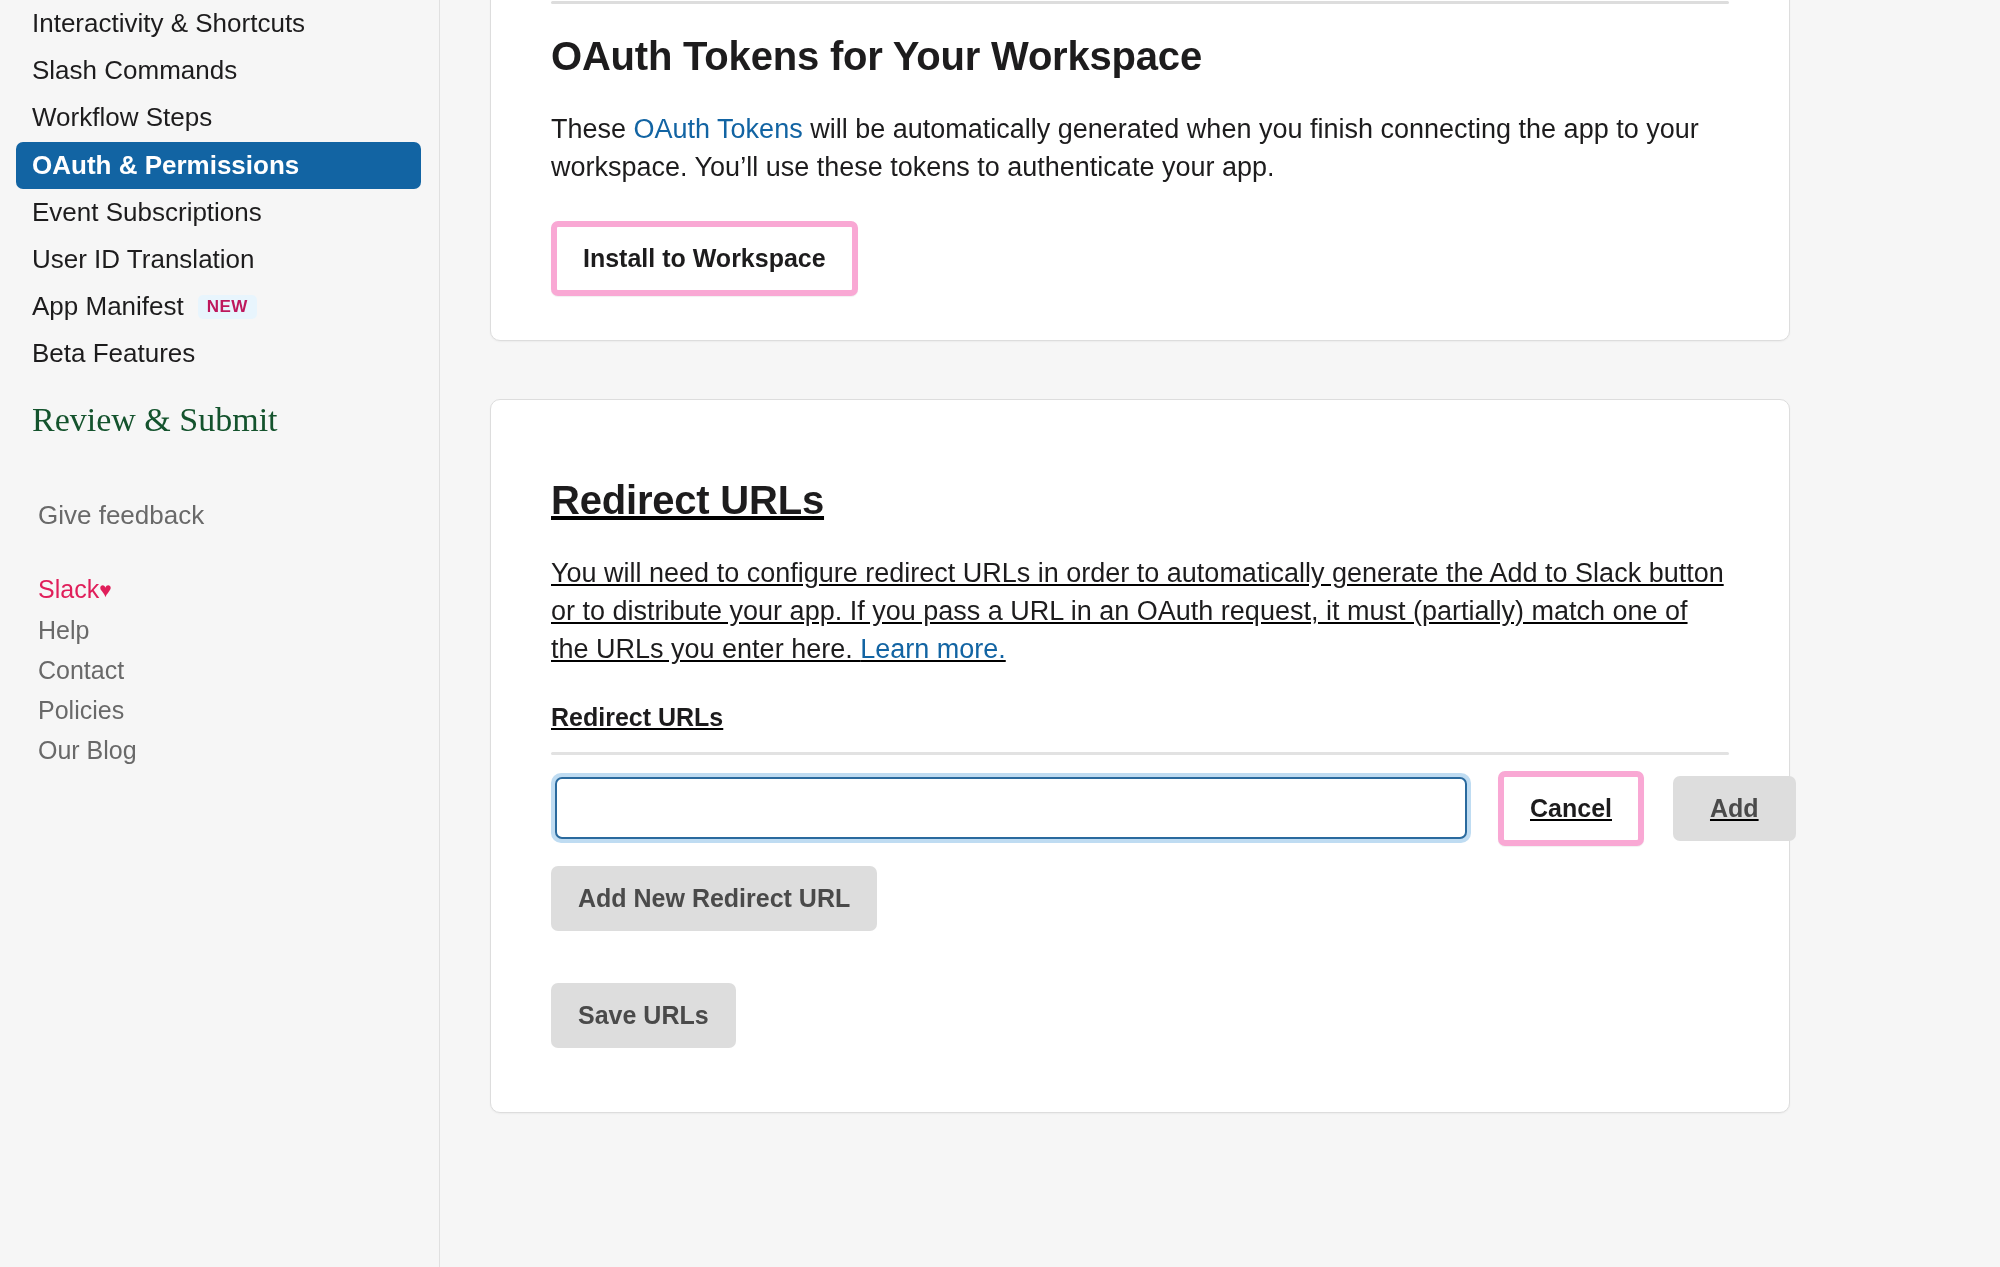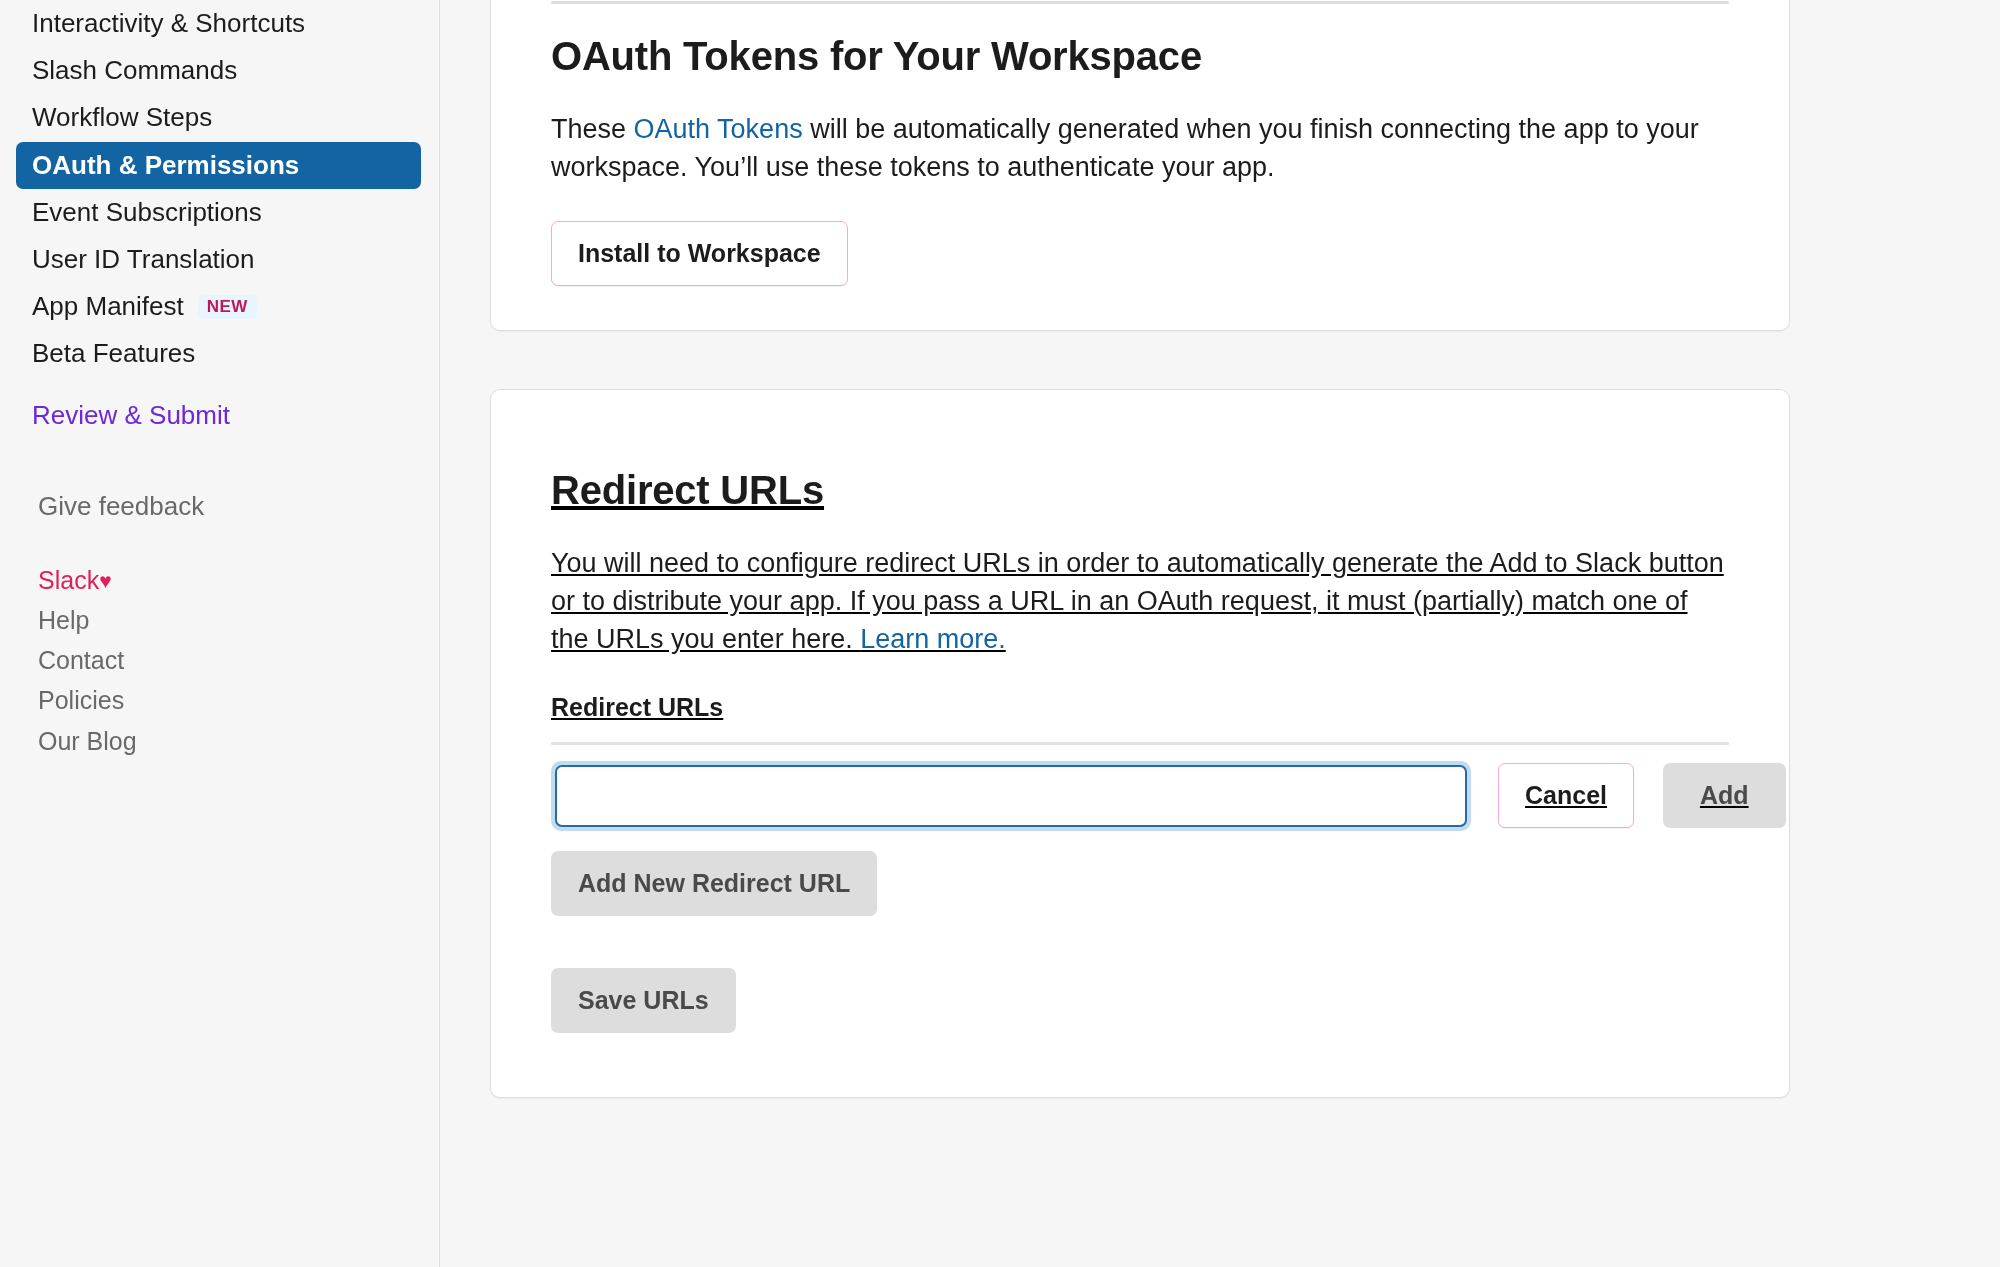--- a/index.html
+++ b/index.html
@@ -58,28 +58,29 @@
   .section-title {
     font-size: 27px;
     font-weight: 700;
     color: #1d1c1d;
     line-height: 1.24;
     margin: 30px 18px 0 16px;
     padding: 0 14px 0 6px;
   }
 
   .sub-link {
-    font-size: 26px;
-    color: #6d28d9;
+    font-size: 34px;
+    color: #14532d;
     line-height: 1.2;
     padding: 8px 14px 8px 16px;
     margin: 14px 18px 0 16px;
     border-radius: 7px;
     cursor: pointer;
     display: inline-block;
+    font-family: Liberation Serif, serif;
   }
 
   .feedback {
     font-size: 26px;
     color: #696969;
     margin: 52px 18px 0 38px;
     cursor: pointer;
     display: block;
   }
 
@@ -154,21 +155,21 @@
     font-weight: 700;
     border-radius: 7px;
     cursor: pointer;
     display: inline-flex;
     align-items: center;
     justify-content: center;
     line-height: 1;
   }
   .btn-white {
     background: #ffffff;
-    border: 1px solid #f9a8d4;
+    border: 6px solid #f9a8d4;
     color: #1d1c1d;
     padding: 19px 26px;
     box-shadow: 0 1px 1px rgba(0,0,0,0.06);
   }
   .btn-gray {
     background: #ddd;
     border: 1px solid transparent;
     color: #4a4a4a;
     padding: 19px 26px;
   }

